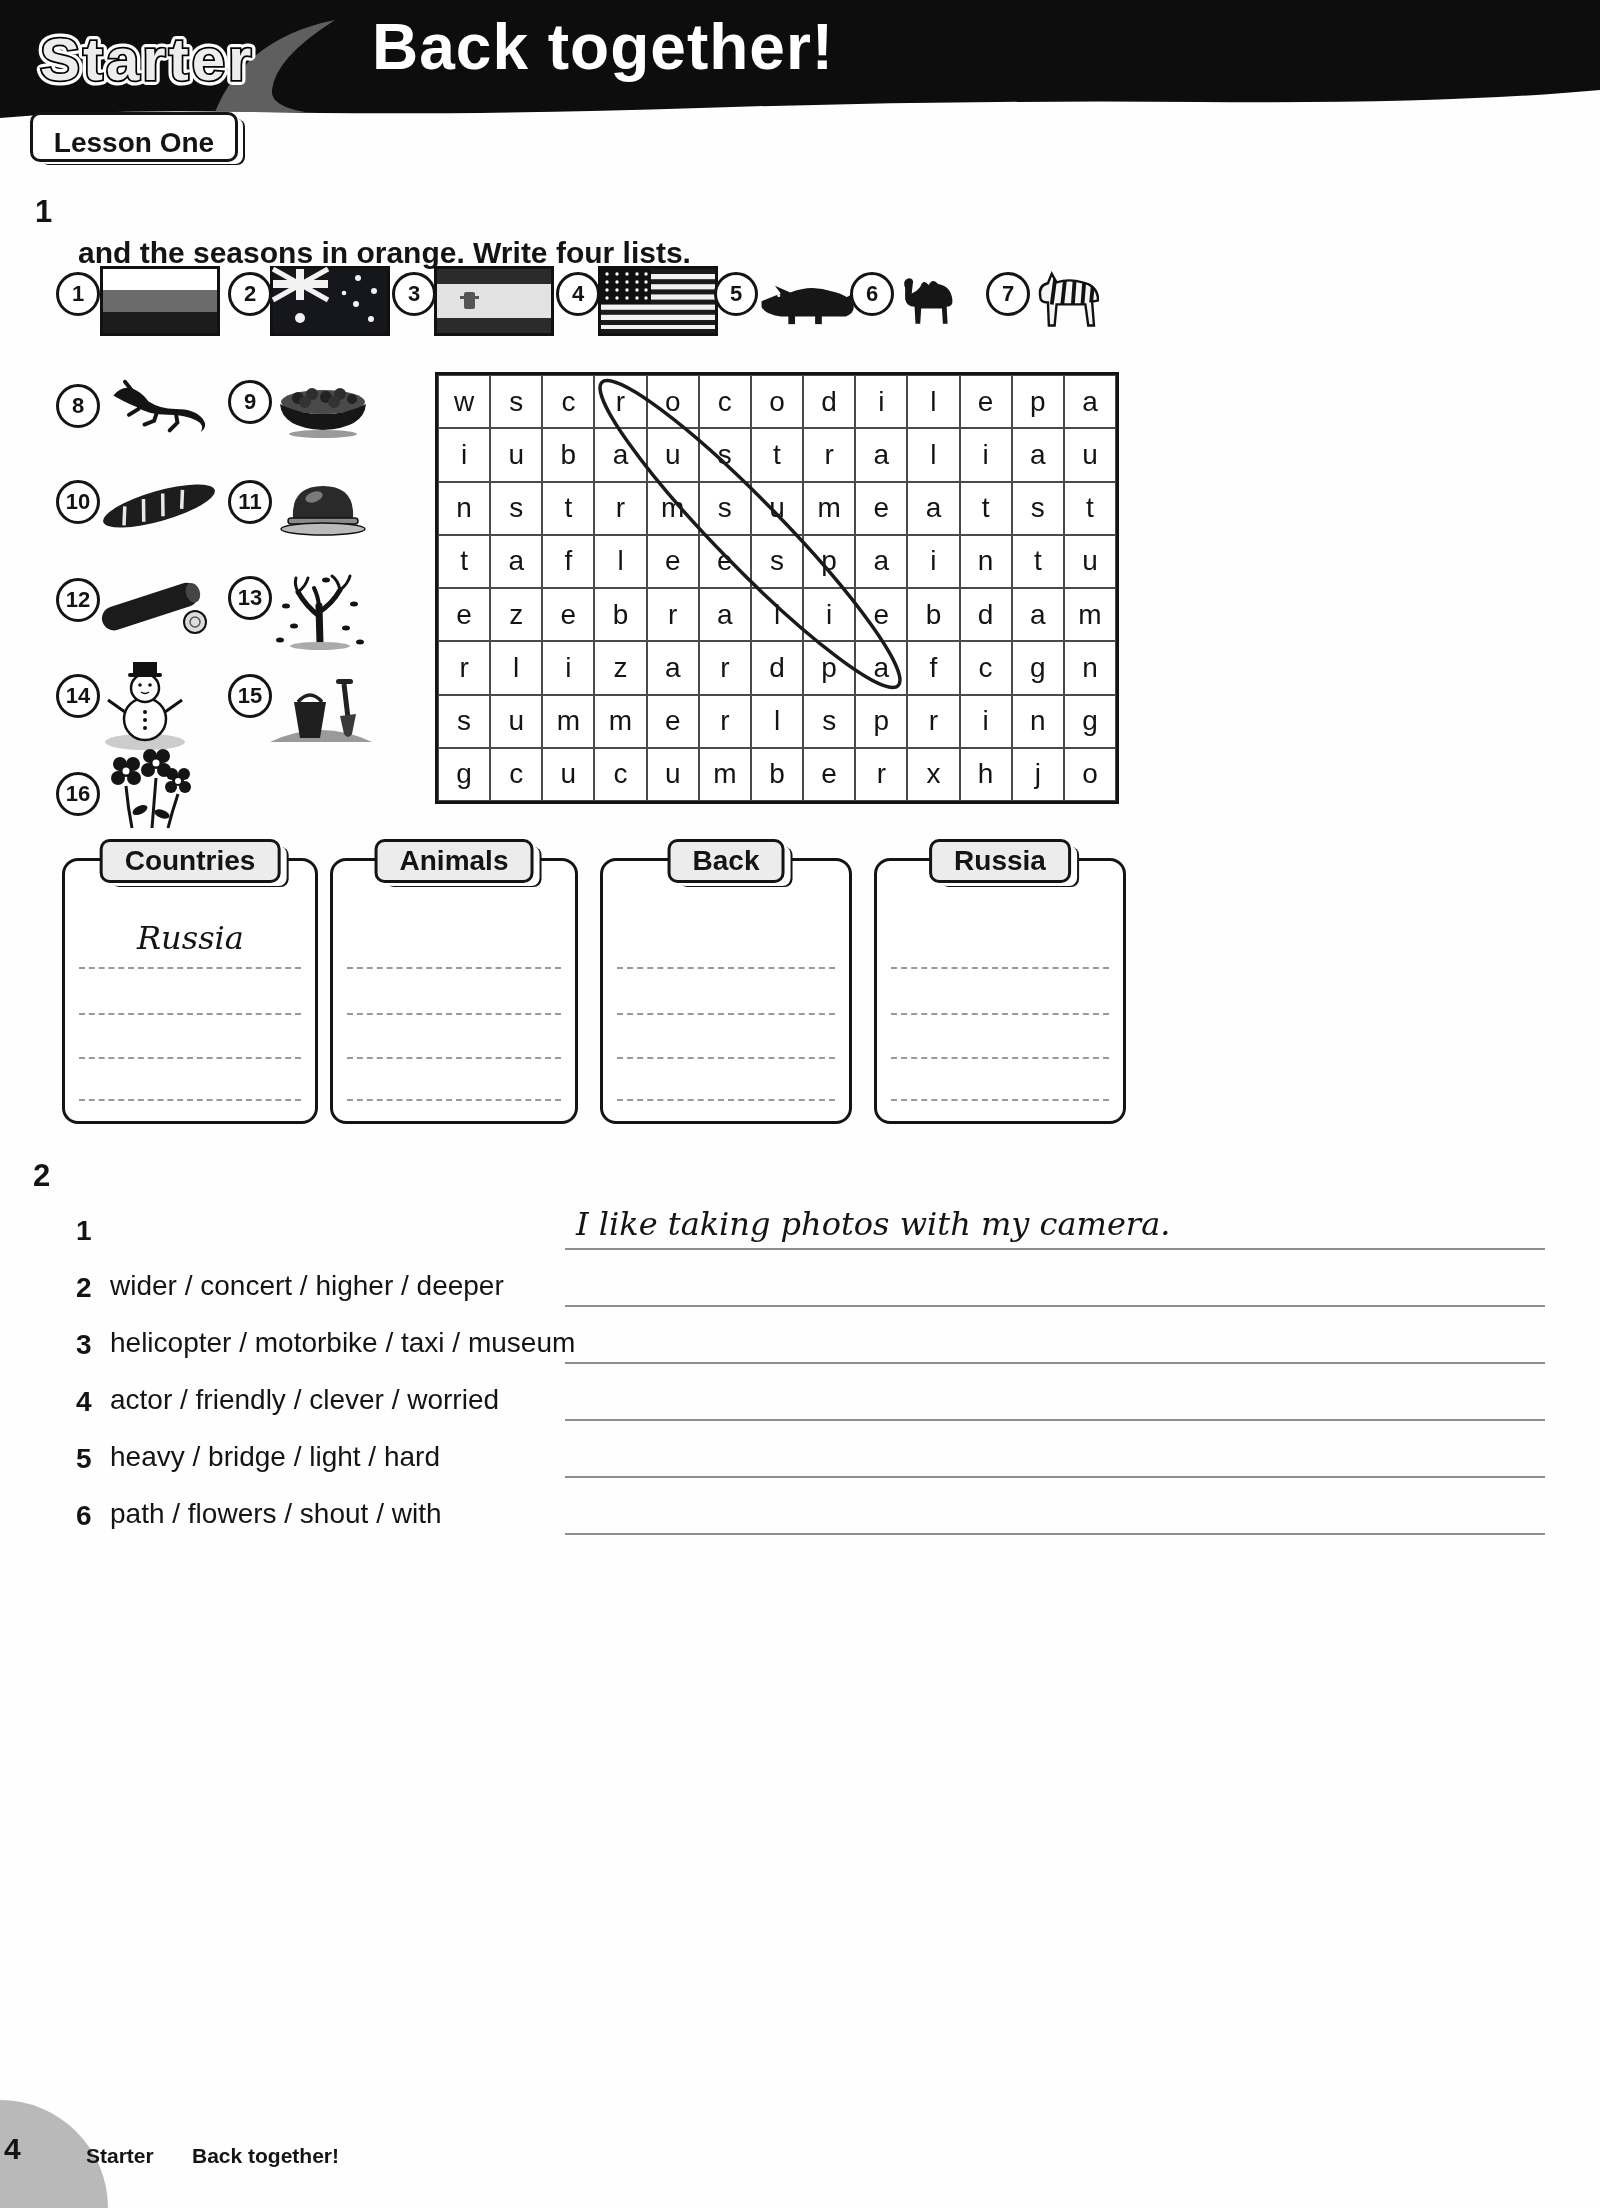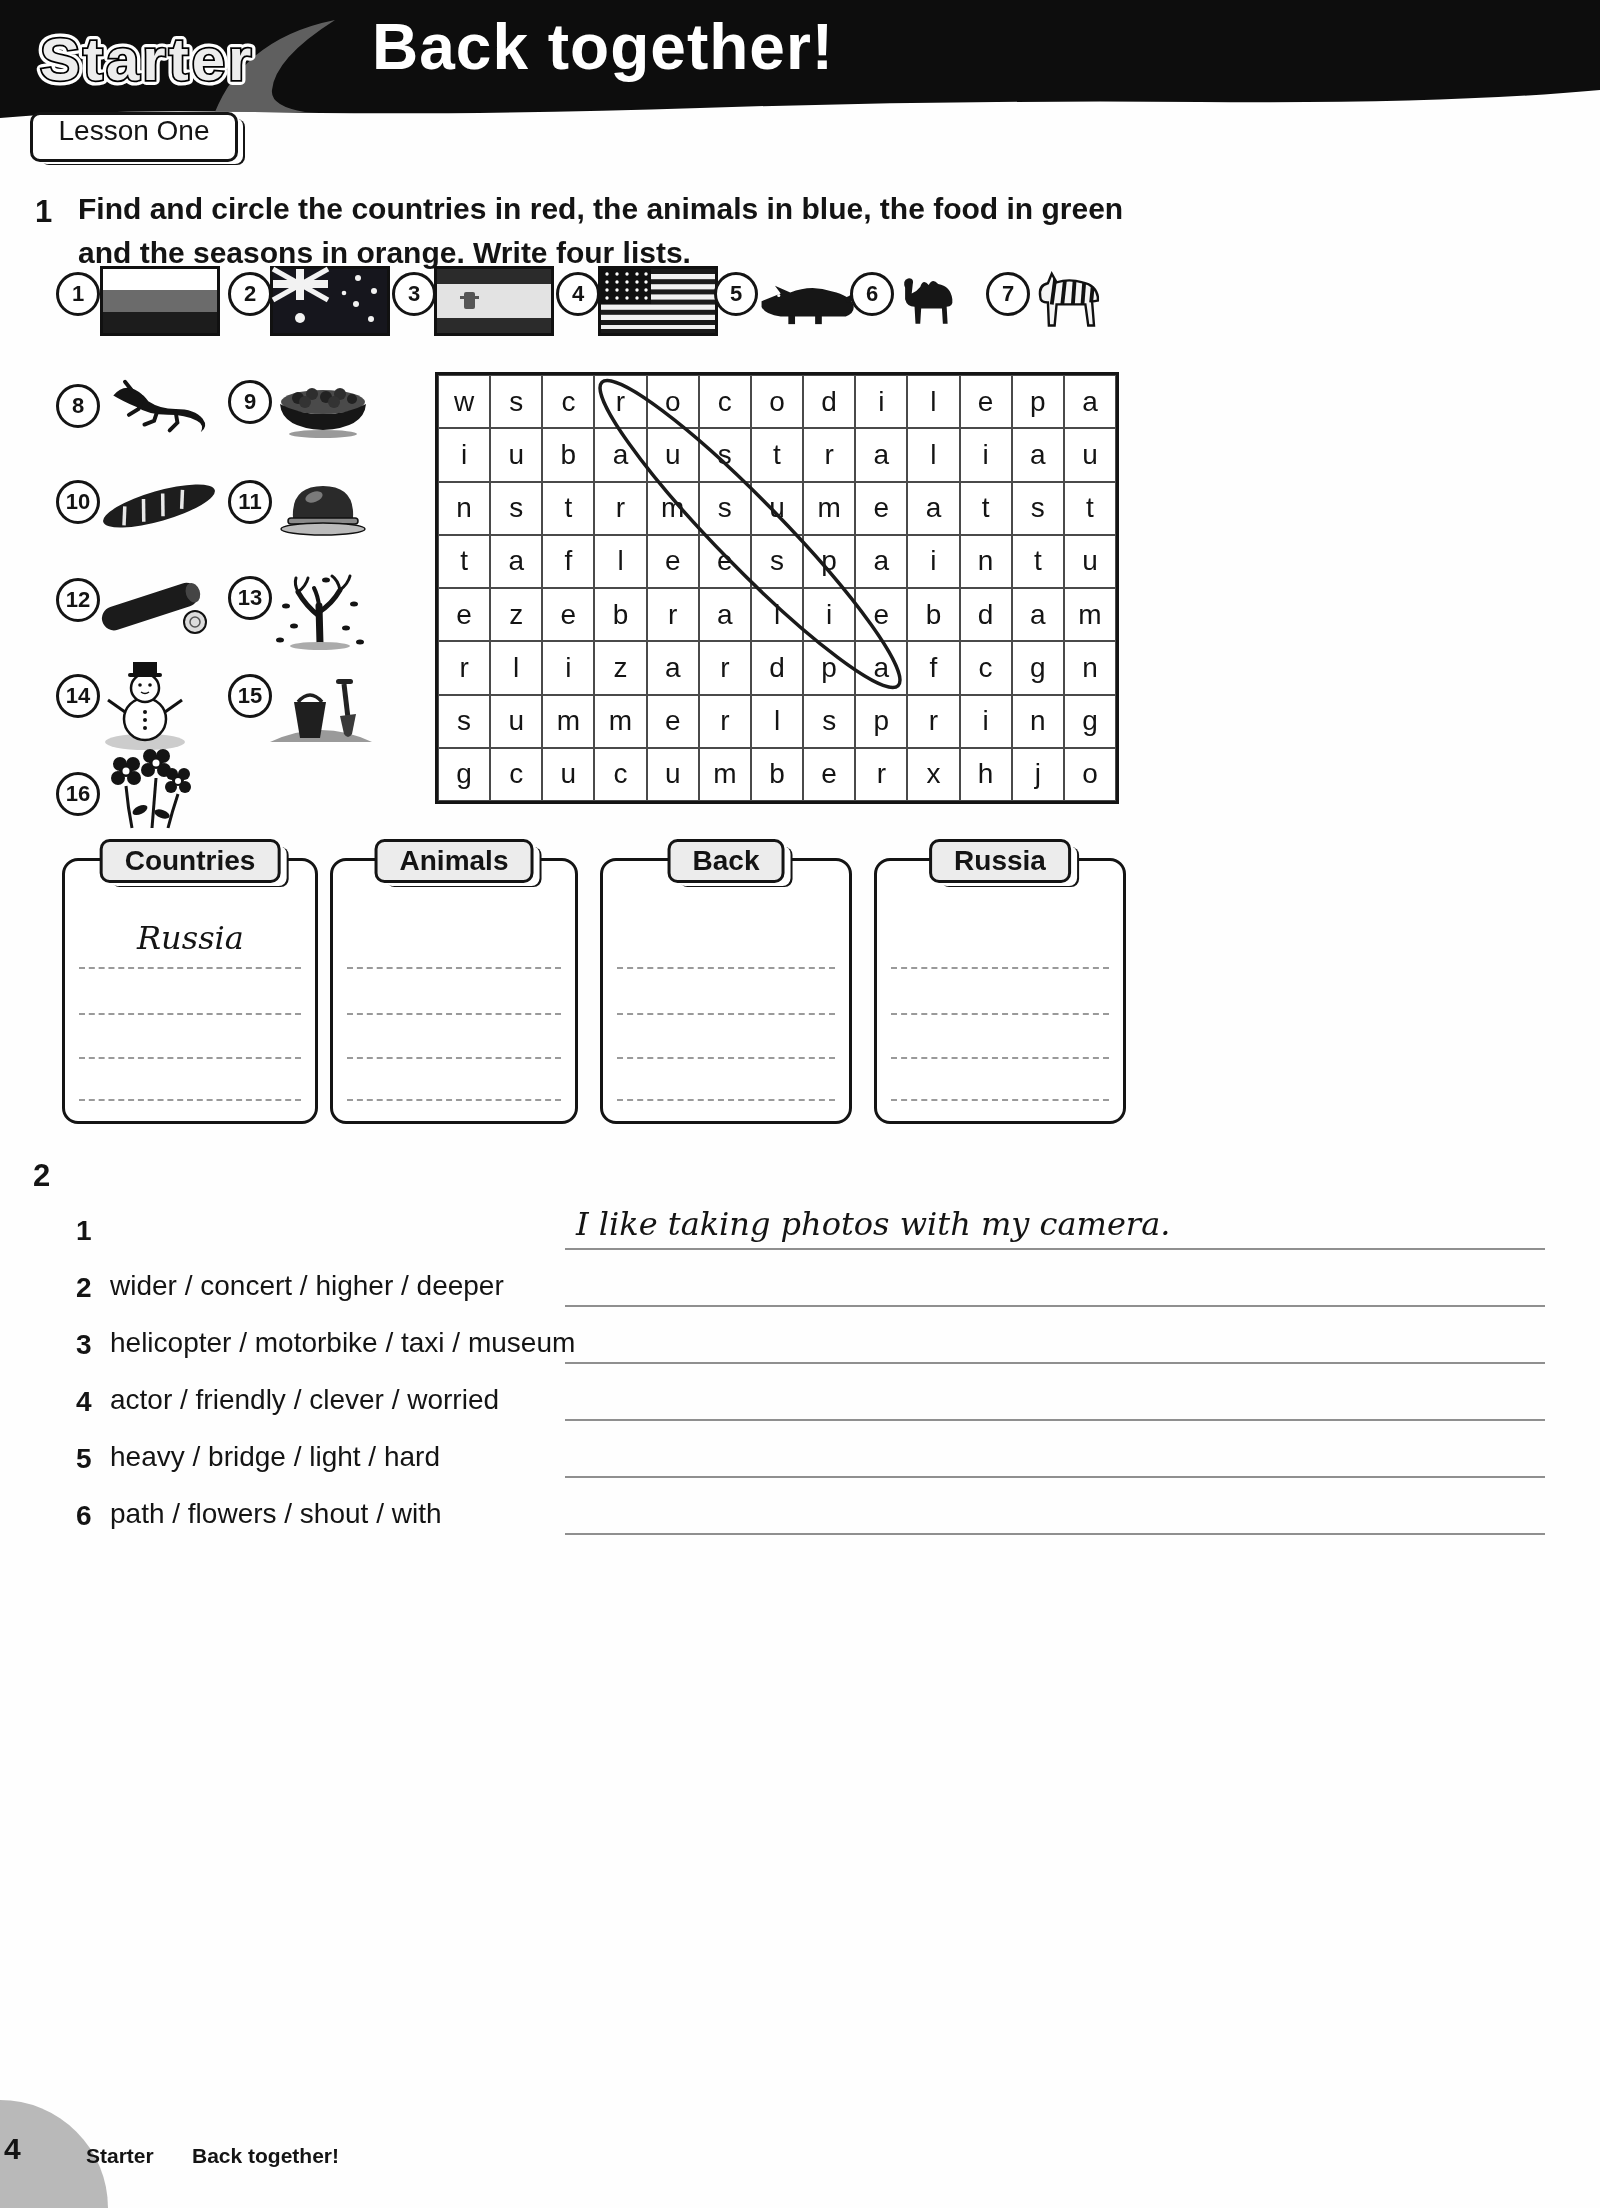--- a/index.html
+++ b/index.html
@@ -4,22 +4,22 @@
 <style>
   html,body{margin:0;padding:0;background:#e8e8e8;}
   .page{position:relative;width:1600px;height:2208px;background:#fefefe;overflow:hidden;
         font-family:"Liberation Sans",sans-serif;color:#141414;}
 
   
   .banner-svg{position:absolute;left:0;top:0;}
   .main-title{position:absolute;left:372px;top:10px;font-size:64px;font-weight:bold;color:#ffffff;
               letter-spacing:1px;}
   .lesson-tab{position:absolute;left:30px;top:112px;width:202px;height:44px;background:#ffffff;
-              border:3px solid #141414;border-radius:10px;display:flex;align-items:flex-start;justify-content:center;
-              font-size:28px;font-weight:normal;box-shadow:7px 4px 0 -2px #ffffff,9px 5px 0 -2px #141414;}
+              border:3px solid #141414;border-radius:10px;display:flex;align-items:flex-end;justify-content:center;
+              font-size:28px;font-weight:bold;box-shadow:7px 4px 0 -2px #ffffff,9px 5px 0 -2px #141414;}
 
   
   .ex-num{position:absolute;font-size:31px;font-weight:bold;}
   .ex-line{position:absolute;font-size:30px;font-weight:bold;white-space:nowrap;}
 
   
   .num-badge{position:absolute;width:38px;height:38px;border:3px solid #141414;border-radius:50%;
              background:#fff;display:flex;align-items:center;justify-content:center;
              font-size:22px;font-weight:bold;}
   .pic{position:absolute;line-height:0;}
@@ -65,21 +65,20 @@
     <path d="M215,112 Q245,38 335,20 Q275,58 272,90 Q270,106 305,112 Z" fill="#6f6f6f" opacity="0.85"></path>
     <text x="40" y="80" font-family="Liberation Sans, sans-serif" font-size="60" font-weight="bold" fill="none" stroke="#ffffff" stroke-width="10" stroke-linejoin="round" letter-spacing="3">Starter</text>
     <text x="40" y="80" font-family="Liberation Sans, sans-serif" font-size="60" font-weight="bold" fill="#ededed" stroke="#000000" stroke-width="3.5" paint-order="stroke" letter-spacing="3">Starter</text>
   </svg>
   <div class="main-title">Back together!</div>
   <div class="lesson-tab">
     <span>Lesson One</span>
   </div>
 
   <div class="ex-num" style="left:35px;top:194px">1</div>
-  <div class="ex-line" style="left:78px;top:192px">Find and circle the countries in red, the animals in blue, the food in green</div>
   <div class="ex-line" style="left:78px;top:236px">and the seasons in orange. Write four lists.</div>
 
   <div class="num-badge" style="left:56px;top:272px">
       <span>1</span>
     </div>
   <div class="pic" style="left:100px;top:266px">
     <svg width="120" height="70" viewBox="0 0 120 70">
         <rect x="1.5" y="1.5" width="117" height="67" fill="#ffffff" stroke="#111" stroke-width="3"></rect>
         <rect x="3" y="24" width="114" height="22" fill="#6b6b6b"></rect>
         <rect x="3" y="46" width="114" height="21" fill="#1c1c1c"></rect>

